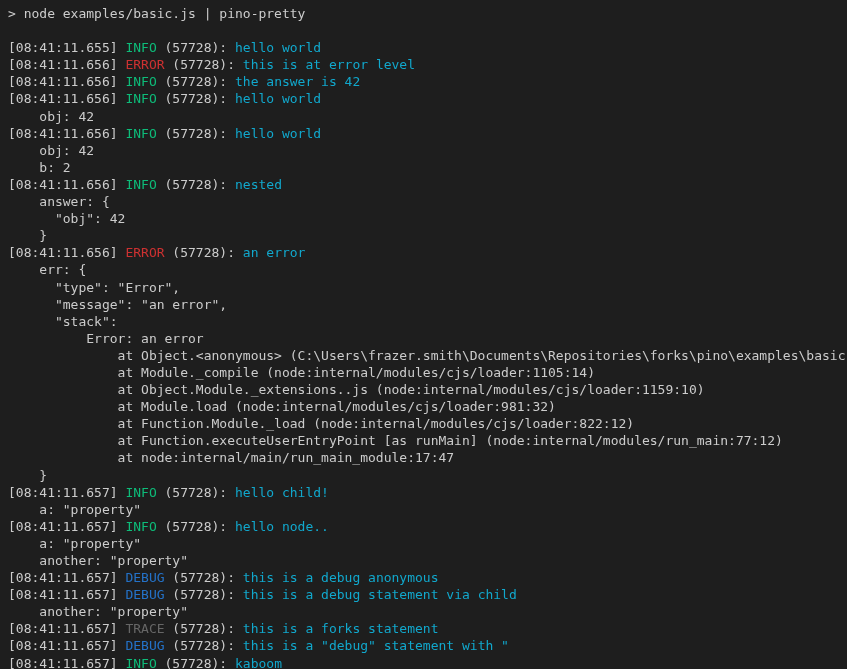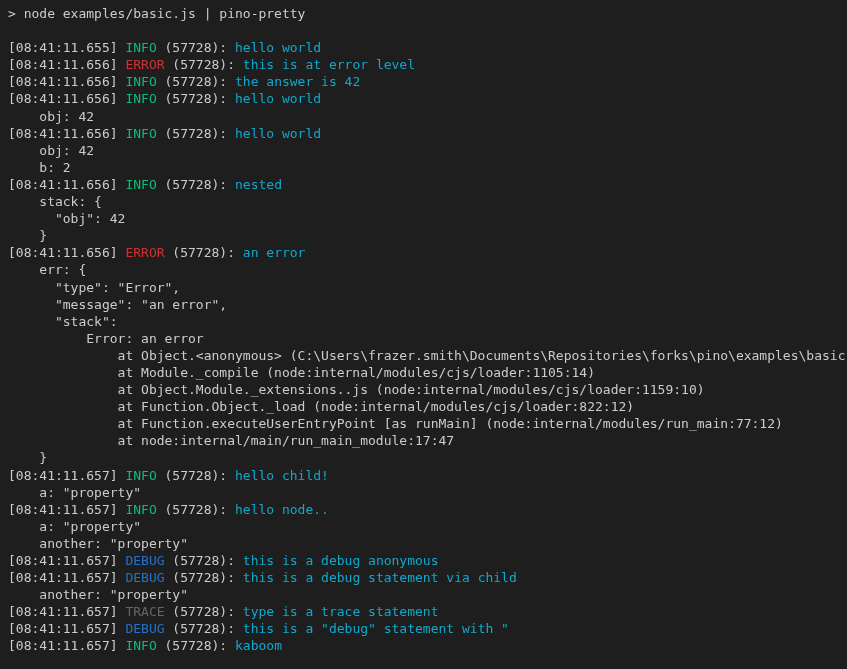--- a/index.html
+++ b/index.html
@@ -44,40 +44,41 @@
     <div class="term-line"> </div>
     <div class="term-line"><span class="c-fg">[08:41:11.655] </span><span class="c-green">INFO</span><span class="c-fg"> (57728): </span><span class="c-cyan">hello world</span></div>
     <div class="term-line"><span class="c-fg">[08:41:11.656] </span><span class="c-red">ERROR</span><span class="c-fg"> (57728): </span><span class="c-cyan">this is at error level</span></div>
     <div class="term-line"><span class="c-fg">[08:41:11.656] </span><span class="c-green">INFO</span><span class="c-fg"> (57728): </span><span class="c-cyan">the answer is 42</span></div>
     <div class="term-line"><span class="c-fg">[08:41:11.656] </span><span class="c-green">INFO</span><span class="c-fg"> (57728): </span><span class="c-cyan">hello world</span></div>
     <div class="term-line"><span class="c-fg">    obj: 42</span></div>
     <div class="term-line"><span class="c-fg">[08:41:11.656] </span><span class="c-green">INFO</span><span class="c-fg"> (57728): </span><span class="c-cyan">hello world</span></div>
     <div class="term-line"><span class="c-fg">    obj: 42</span></div>
     <div class="term-line"><span class="c-fg">    b: 2</span></div>
     <div class="term-line"><span class="c-fg">[08:41:11.656] </span><span class="c-green">INFO</span><span class="c-fg"> (57728): </span><span class="c-cyan">nested</span></div>
-    <div class="term-line"><span class="c-fg">    stack: {</span></div>
+    <div class="term-line"><span class="c-fg">    answer: {</span></div>
     <div class="term-line"><span class="c-fg">      "obj": 42</span></div>
     <div class="term-line"><span class="c-fg">    }</span></div>
     <div class="term-line"><span class="c-fg">[08:41:11.656] </span><span class="c-red">ERROR</span><span class="c-fg"> (57728): </span><span class="c-cyan">an error</span></div>
     <div class="term-line"><span class="c-fg">    err: {</span></div>
     <div class="term-line"><span class="c-fg">      "type": "Error",</span></div>
     <div class="term-line"><span class="c-fg">      "message": "an error",</span></div>
     <div class="term-line"><span class="c-fg">      "stack":</span></div>
     <div class="term-line"><span class="c-fg">          Error: an error</span></div>
     <div class="term-line"><span class="c-fg">              at Object.&lt;anonymous&gt; (C:\Users\frazer.smith\Documents\Repositories\forks\pino\examples\basic.js:21:12)</span></div>
     <div class="term-line"><span class="c-fg">              at Module._compile (node:internal/modules/cjs/loader:1105:14)</span></div>
     <div class="term-line"><span class="c-fg">              at Object.Module._extensions..js (node:internal/modules/cjs/loader:1159:10)</span></div>
-    <div class="term-line"><span class="c-fg">              at Function.Object._load (node:internal/modules/cjs/loader:822:12)</span></div>
+    <div class="term-line"><span class="c-fg">              at Module.load (node:internal/modules/cjs/loader:981:32)</span></div>
+    <div class="term-line"><span class="c-fg">              at Function.Module._load (node:internal/modules/cjs/loader:822:12)</span></div>
     <div class="term-line"><span class="c-fg">              at Function.executeUserEntryPoint [as runMain] (node:internal/modules/run_main:77:12)</span></div>
     <div class="term-line"><span class="c-fg">              at node:internal/main/run_main_module:17:47</span></div>
     <div class="term-line"><span class="c-fg">    }</span></div>
     <div class="term-line"><span class="c-fg">[08:41:11.657] </span><span class="c-green">INFO</span><span class="c-fg"> (57728): </span><span class="c-cyan">hello child!</span></div>
     <div class="term-line"><span class="c-fg">    a: "property"</span></div>
     <div class="term-line"><span class="c-fg">[08:41:11.657] </span><span class="c-green">INFO</span><span class="c-fg"> (57728): </span><span class="c-cyan">hello node..</span></div>
     <div class="term-line"><span class="c-fg">    a: "property"</span></div>
     <div class="term-line"><span class="c-fg">    another: "property"</span></div>
     <div class="term-line"><span class="c-fg">[08:41:11.657] </span><span class="c-blue">DEBUG</span><span class="c-fg"> (57728): </span><span class="c-cyan">this is a debug anonymous</span></div>
     <div class="term-line"><span class="c-fg">[08:41:11.657] </span><span class="c-blue">DEBUG</span><span class="c-fg"> (57728): </span><span class="c-cyan">this is a debug statement via child</span></div>
     <div class="term-line"><span class="c-fg">    another: "property"</span></div>
-    <div class="term-line"><span class="c-fg">[08:41:11.657] </span><span class="c-gray">TRACE</span><span class="c-fg"> (57728): </span><span class="c-cyan">type is a trace statement</span></div>
+    <div class="term-line"><span class="c-fg">[08:41:11.657] </span><span class="c-gray">TRACE</span><span class="c-fg"> (57728): </span><span class="c-cyan">this is a forks statement</span></div>
     <div class="term-line"><span class="c-fg">[08:41:11.657] </span><span class="c-blue">DEBUG</span><span class="c-fg"> (57728): </span><span class="c-cyan">this is a "debug" statement with "</span></div>
     <div class="term-line"><span class="c-fg">[08:41:11.657] </span><span class="c-green">INFO</span><span class="c-fg"> (57728): </span><span class="c-cyan">kaboom</span></div>
   </div>
 
 </body></html>

